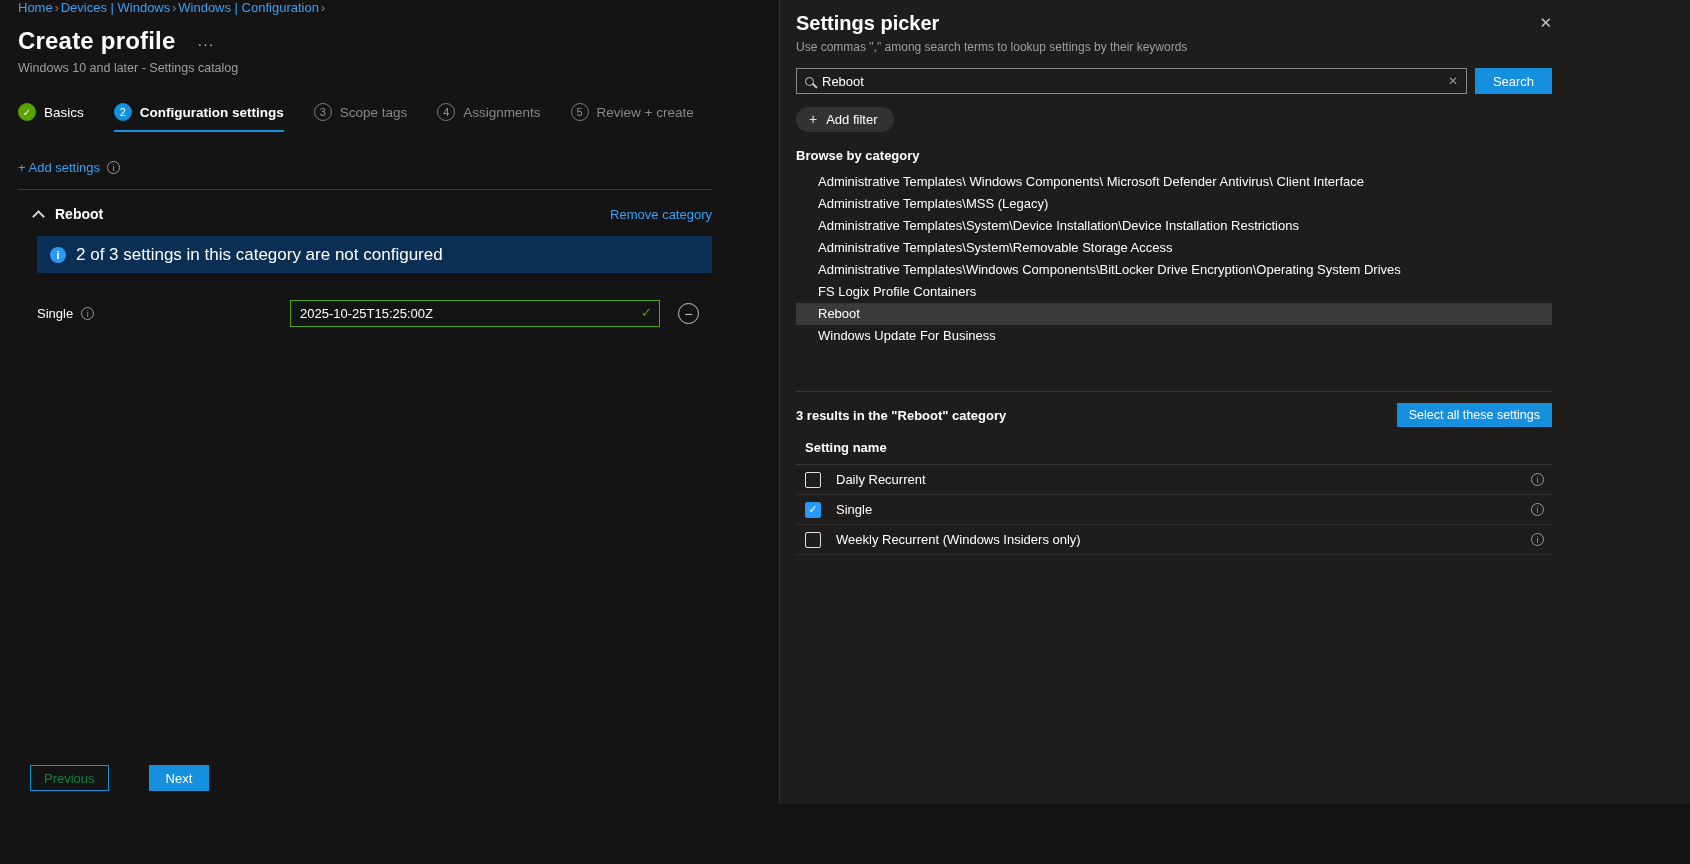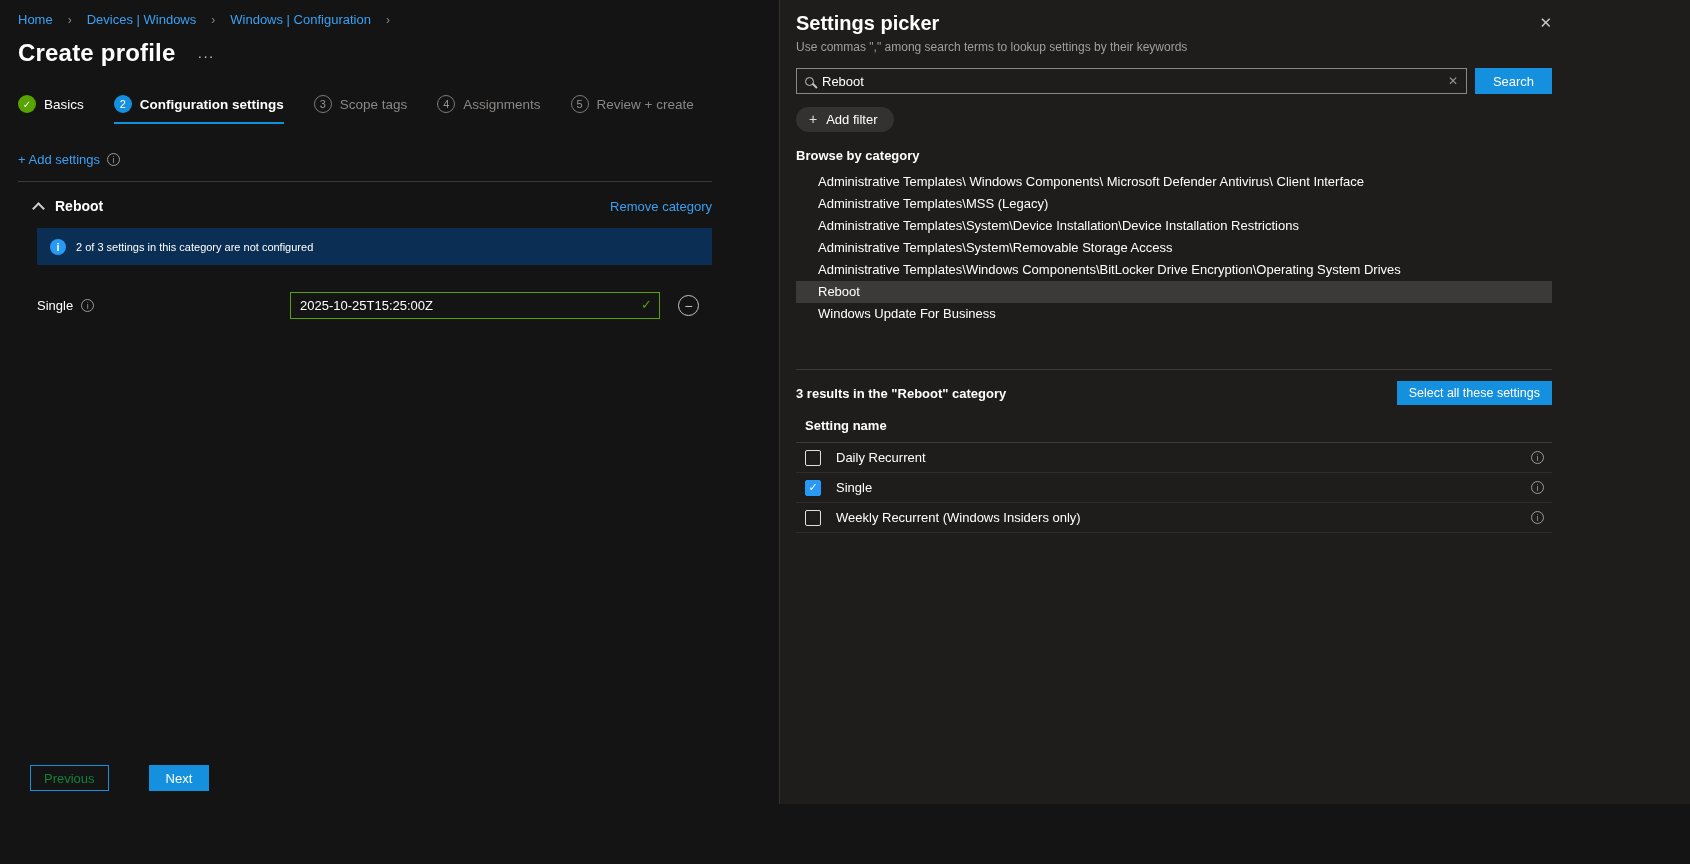--- a/index.html
+++ b/index.html
@@ -10,21 +10,21 @@
     font-family: "Liberation Sans", "DejaVu Sans", sans-serif;
     font-size: 13px;
     position: relative;
   }
   a { text-decoration: none; cursor: pointer; }
 
   
   .left { position: absolute; left: 0; top: 0; width: 779px; height: 864px; background: #141414; }
   .lwrap { margin: 0 18px; width: 694px; }
 
-  .breadcrumb { padding-top: 12px; display: flex; align-items: center; gap: 15px; font-size: 13px; }
+  .breadcrumb { display: flex; align-items: center; gap: 2px; font-size: 13px; }
   .breadcrumb a { color: #3aa0f3; }
   .breadcrumb .sep { color: #8a8886; font-size: 12px; }
 
   .title-row { margin-top: 12px; display: flex; align-items: baseline; gap: 22px; }
   .page-title { font-size: 24px; font-weight: 700; letter-spacing: 0.2px; }
   .ellipsis { color: #c8c6c4; font-size: 14px; letter-spacing: 1px; cursor: pointer; }
   .page-subtitle { margin-top: 6px; color: #a19f9d; font-size: 12.5px; }
 
   .steps { margin-top: 28px; display: flex; gap: 30px; align-items: flex-start; }
   .step { display: flex; align-items: center; gap: 8px; padding-bottom: 11px; position: relative; cursor: pointer; }
@@ -58,21 +58,21 @@
 
   .info-banner {
     margin-left: 19px; width: 675px; height: 37px; background: #0b2e54;
     display: flex; align-items: center; gap: 10px; padding: 0 13px;
   }
   .info-banner .bicon {
     width: 16px; height: 16px; border-radius: 50%; background: #2899f5; color: #fff;
     font-size: 11px; font-weight: 700; font-style: normal;
     display: flex; align-items: center; justify-content: center; flex: none;
   }
-  .info-banner .btext { font-size: 11px; color: #ffffff; }
+  .info-banner .btext { font-size: 17px; color: #ffffff; }
 
   .setting-row { margin-top: 27px; margin-left: 19px; display: flex; align-items: center; }
   .setting-label-zone { width: 253px; display: flex; align-items: center; gap: 8px; }
   .setting-label-zone .lbl { font-size: 13px; }
   .date-wrap { position: relative; width: 370px; }
   .date-input {
     width: 370px; height: 27px; background: #141414; border: 1px solid #57a300;
     color: #ffffff; font-size: 13px; font-family: inherit; padding: 0 28px 0 9px; outline: none;
   }
   .date-check { position: absolute; right: 8px; top: 5px; color: #57a300; font-size: 13px; }
@@ -150,20 +150,21 @@
       <a>Devices | Windows</a>
       <span class="sep">›</span>
       <a>Windows | Configuration</a>
       <span class="sep">›</span>
     </nav>
 
     <div class="title-row">
       <h1 class="page-title">Create profile</h1>
       <span class="ellipsis">···</span>
     </div>
+    <div class="page-subtitle">Windows 10 and later - Settings catalog</div>
 
     <div class="steps">
       <div class="step complete">
         <span class="circle">✓</span>
         <span class="slabel">Basics</span>
       </div>
       <div class="step active">
         <span class="circle">2</span>
         <span class="slabel">Configuration settings</span>
       </div>
@@ -241,20 +242,21 @@
     </button>
 
     <div class="browse-heading">Browse by category</div>
 
     <div class="cat-list">
       <div class="cat-item">Administrative Templates\ Windows Components\ Microsoft Defender Antivirus\ Client Interface</div>
       <div class="cat-item">Administrative Templates\MSS (Legacy)</div>
       <div class="cat-item">Administrative Templates\System\Device Installation\Device Installation Restrictions</div>
       <div class="cat-item">Administrative Templates\System\Removable Storage Access</div>
       <div class="cat-item">Administrative Templates\Windows Components\BitLocker Drive Encryption\Operating System Drives</div>
+      <div class="cat-item">FS Logix Profile Containers</div>
       <div class="cat-item selected">Reboot</div>
       <div class="cat-item">Windows Update For Business</div>
     </div>
 
     <div class="results-divider"></div>
 
     <div class="results-row">
       <span class="results-text">3 results in the "Reboot" category</span>
       <button class="btn btn-fill select-all-btn">Select all these settings</button>
     </div>

